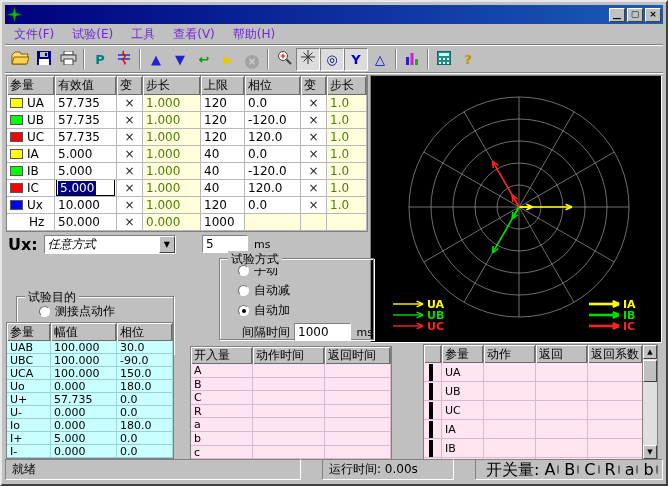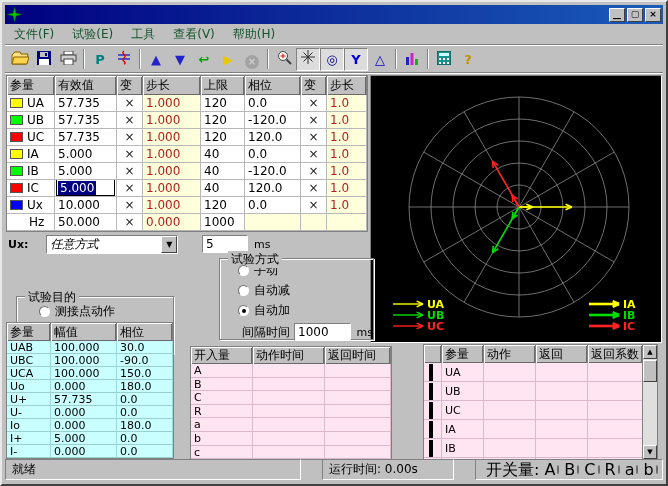--- a/index.html
+++ b/index.html
@@ -10,50 +10,50 @@
   #titlebar{position:absolute;left:3px;top:3px;right:3px;height:19px;
     background:linear-gradient(to right,#000080,#1a5cb8);display:flex;align-items:center;padding:0 2px;}
   #title-icon{width:15px;height:15px;margin-right:4px;flex:0 0 auto;}
   #title-text{color:#e6e6e6;font-size:12px;font-weight:bold;letter-spacing:1px;margin-left:86px;white-space:nowrap;overflow:hidden;}
   .winbtns{margin-left:auto;display:flex;gap:2px;}
   .winbtn{width:16px;height:14px;background:#c0c0c0;border:1px solid;border-color:#fff #404040 #404040 #fff;
     font-size:9px;line-height:11px;text-align:center;font-weight:bold;color:#000;}
   
   #menubar{position:absolute;left:3px;top:23px;right:3px;height:20px;display:flex;align-items:center;
     border-bottom:1px solid #808080;box-shadow:0 1px 0 #fff;}
-  .menu-item{font-size:12px;padding:2px 9px;color:#14532d;white-space:nowrap;}
+  .menu-item{font-size:12px;padding:2px 9px;color:#6d28d9;white-space:nowrap;}
   
   #toolbar{position:absolute;left:3px;top:44px;right:3px;height:27px;display:flex;align-items:center;padding-left:3px;
     border-bottom:1px solid #808080;box-shadow:0 1px 0 #fff;}
   .tbtn{width:24px;height:23px;display:flex;align-items:center;justify-content:center;position:relative;}
   .tbtn.active{background:#dcdcdc;border:1px solid;border-color:#808080 #fff #fff #808080;}
   .tbtn .g{font-size:13px;line-height:13px;font-weight:bold;}
   .tbsep{width:2px;height:20px;margin:0 3px;border-left:1px solid #808080;border-right:1px solid #fff;}
   .stopcircle{display:inline-block;width:14px;height:14px;border-radius:50%;background:#9a9a9a;color:#d8d8d8;
     font-size:10px;line-height:14px;text-align:center;font-weight:bold;}
   
   .hdrcell{background:#c0c0c0;box-shadow:inset 1px 1px 0 #fff,inset -1px -1px 0 #6a6a6a;
     font-size:12px;padding:1px 3px;white-space:nowrap;overflow:hidden;}
   
   #main-table{position:absolute;left:4px;top:73px;width:362px;border:1px solid #808080;background:#fff;
     display:grid;grid-template-columns:48px 62px 26px 58px 44px 56px 26px 40px;}
   #main-table .cell{height:17px;border-right:1px solid #b8b8b8;border-bottom:1px solid #b8b8b8;
     font-size:12px;line-height:16px;padding:0 3px;white-space:nowrap;overflow:hidden;background:#fff;}
   #main-table .hdrcell{height:19px;line-height:17px;border-right:1px solid #808080;}
-  #main-table .step{background:#ffffdc;color:#b91c1c;}
+  #main-table .step{background:#ffffdc;color:#4d7c0f;}
   #main-table .varc{text-align:center;color:#222;}
   .swatch{display:inline-block;width:13px;height:10px;margin-right:4px;border:1px solid #555;vertical-align:-1px;}
   .editbox{display:block;margin:-1px -2px;height:17px;background:#fff;border:1px solid #000;padding:0 1px;}
   .selected-text{background:#000080;color:#fff;padding:0 2px;font-size:12px;line-height:14px;display:inline-block;}
   
   #phasor-panel{position:absolute;left:368px;top:73px;width:292px;height:268px;background:#000;
     border:1px solid;border-color:#808080 #fff #fff #808080;}
   
   #ux-row{position:absolute;left:6px;top:233px;display:flex;align-items:center;}
-  #ux-label{font-size:11px;font-weight:bold;margin-right:18px;}
+  #ux-label{font-size:16px;font-weight:bold;margin-right:6px;}
   .combo{width:132px;height:19px;border:1px solid;border-color:#808080 #fff #fff #808080;background:#fff;display:flex;}
   .combo .val{flex:1;font-size:12px;line-height:17px;padding-left:3px;font-style:italic;}
   .combo .btn{width:16px;background:#c0c0c0;border:1px solid;border-color:#fff #404040 #404040 #fff;
     font-size:8px;text-align:center;line-height:15px;}
   #confirm-row{position:absolute;left:196px;top:233px;display:flex;align-items:center;}
   .lbl{font-size:12px;white-space:nowrap;}
   .inputbox{height:18px;background:#fff;border:1px solid;border-color:#808080 #fff #fff #808080;
     font-size:12px;line-height:16px;padding:0 3px;}
   
   .groupbox{position:absolute;border:1px solid #808080;box-shadow:inset 1px 1px 0 #fff, 1px 1px 0 #fff;}

